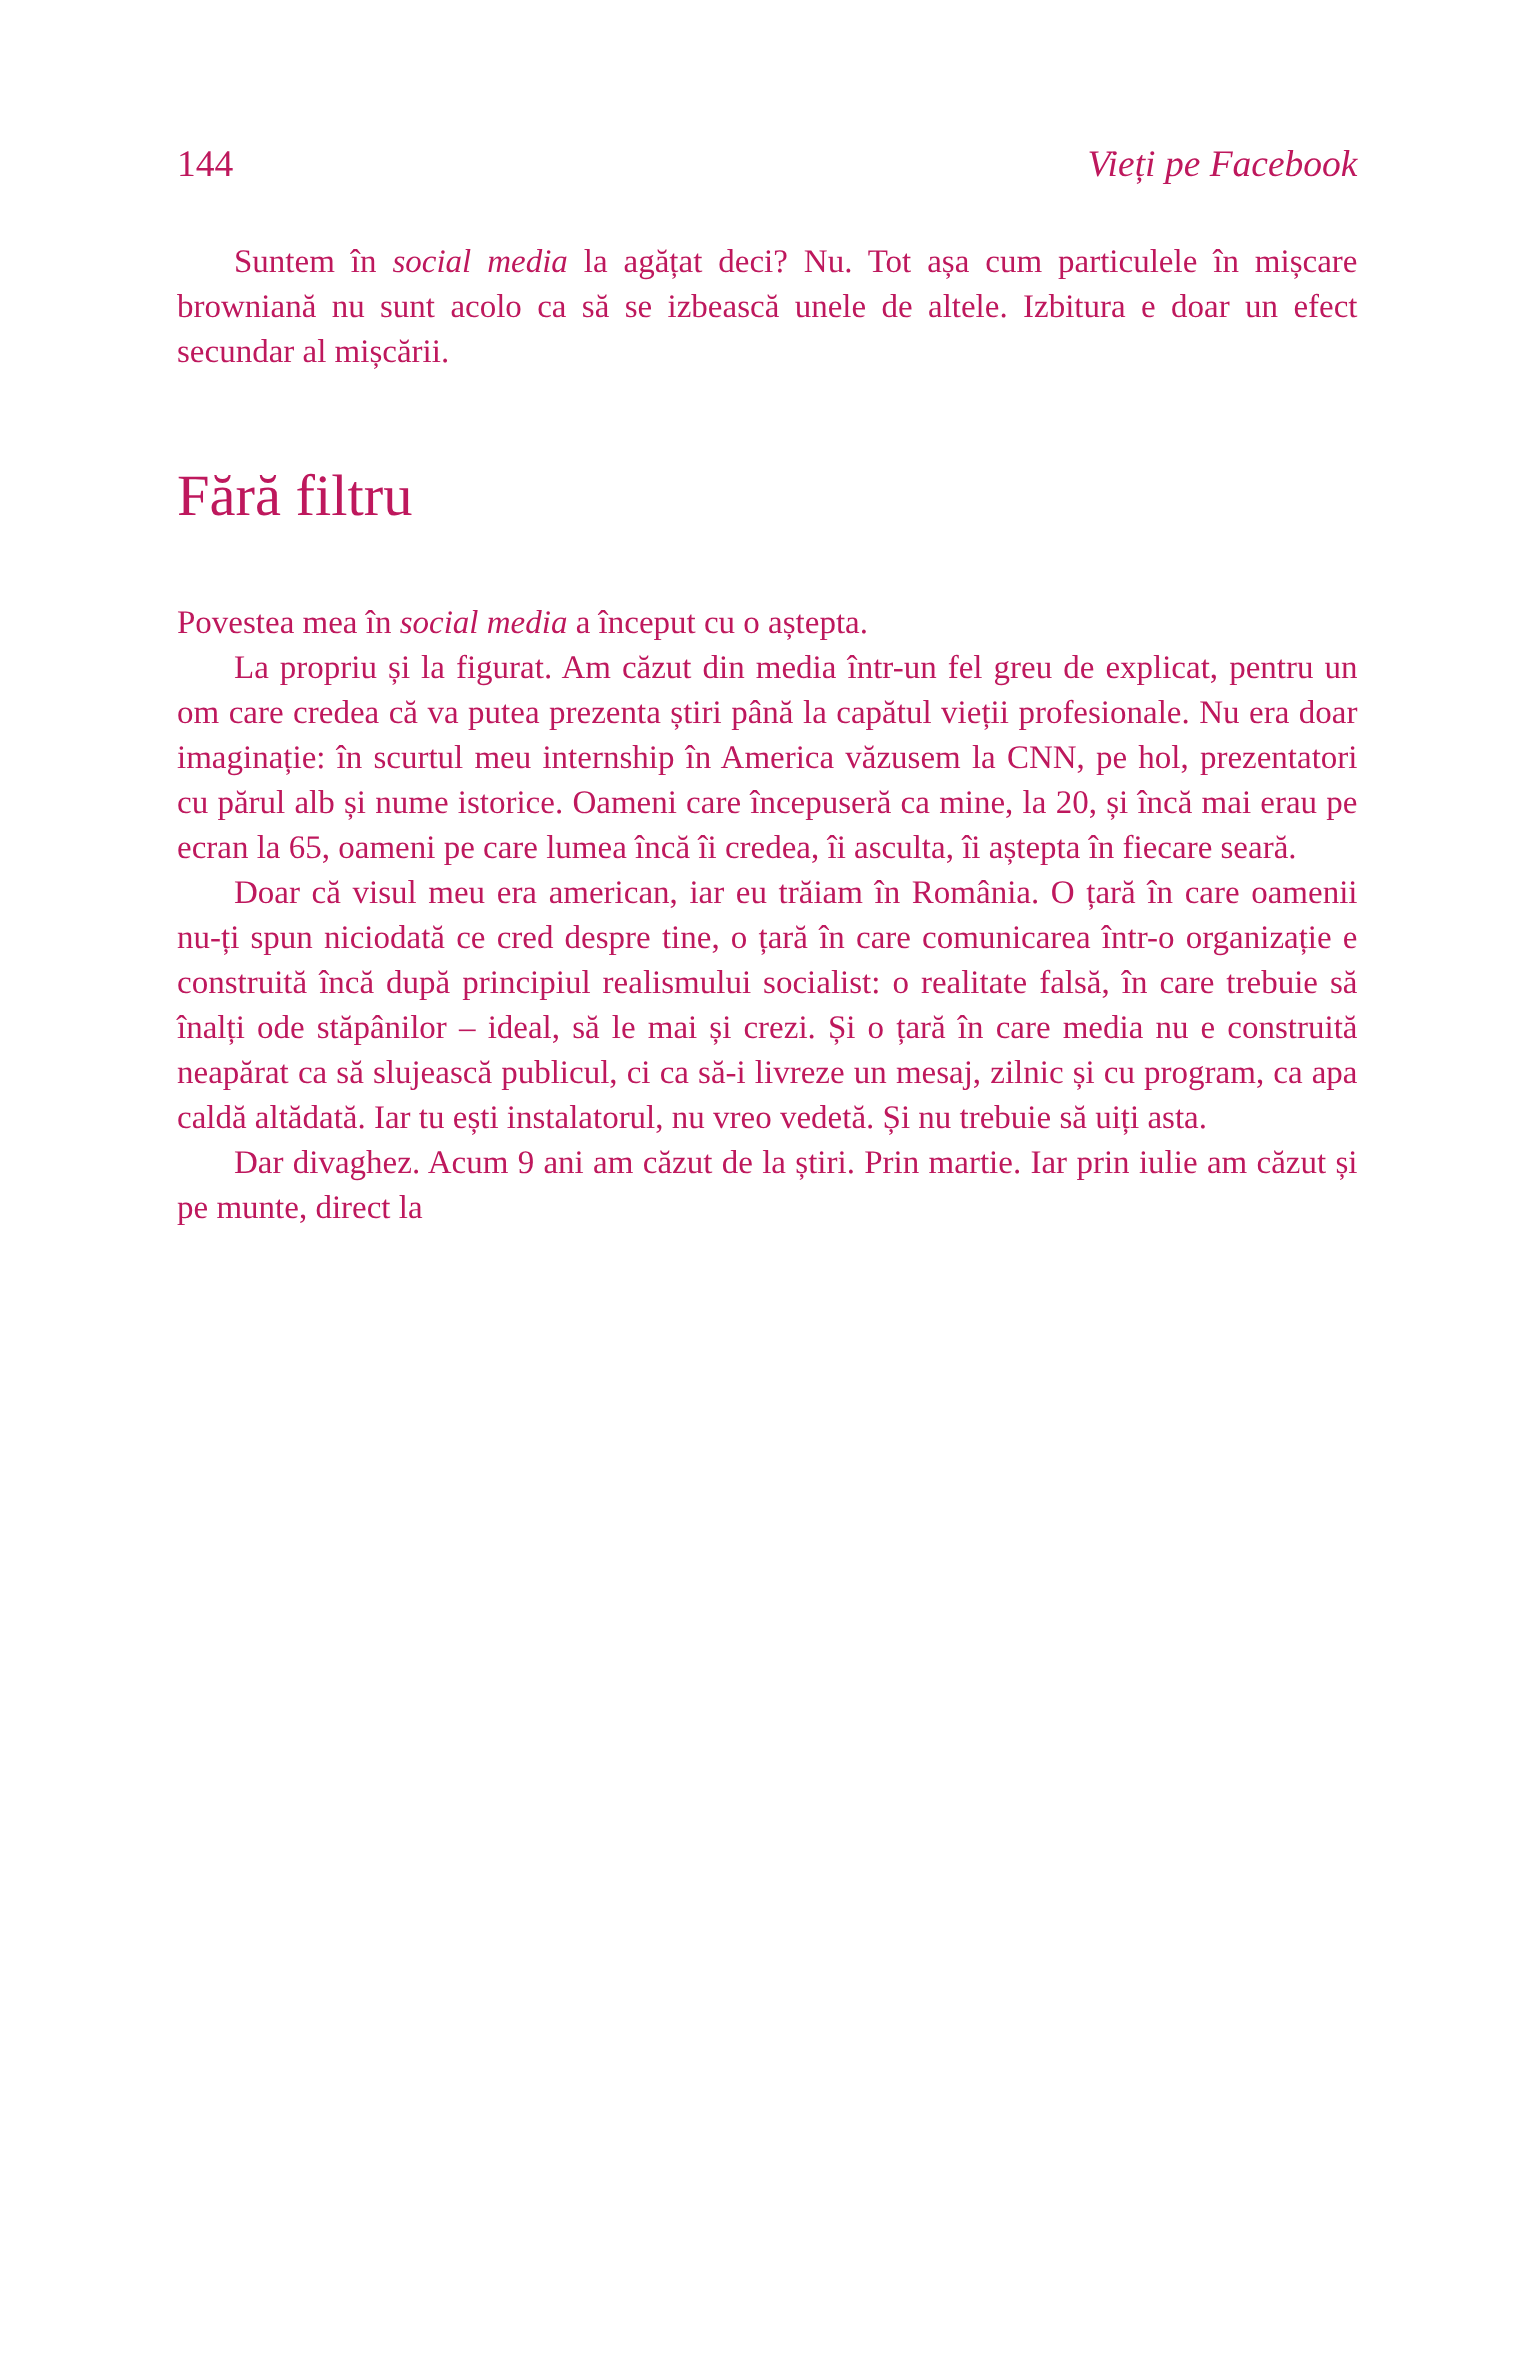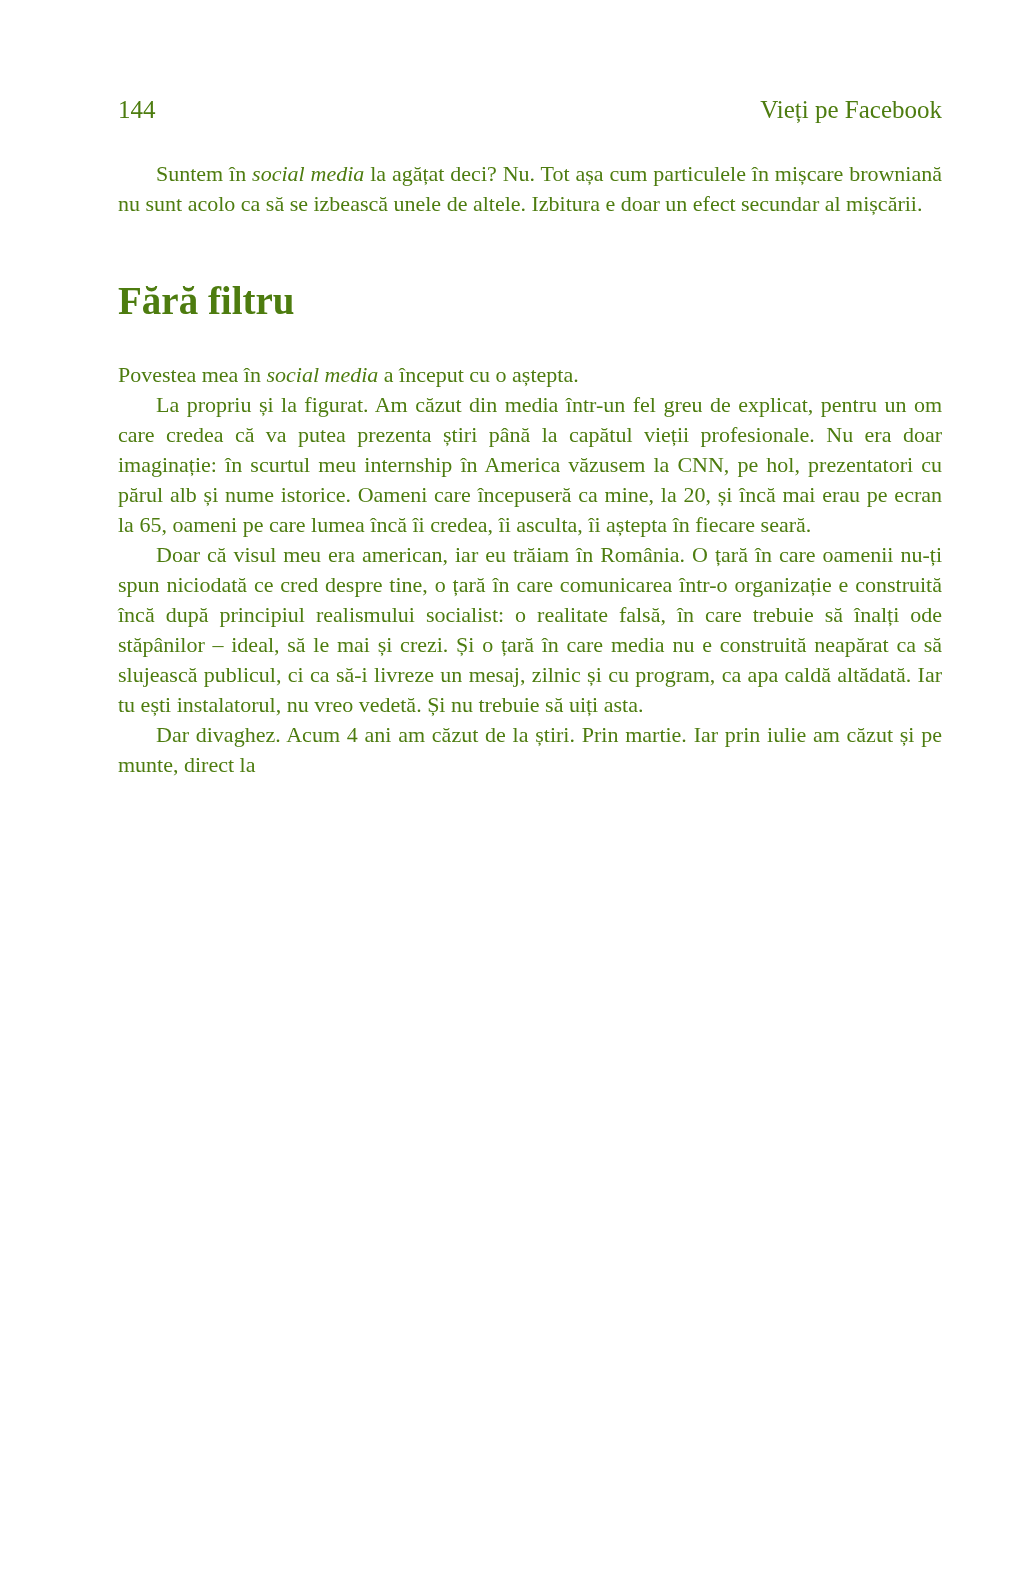--- a/index.html
+++ b/index.html
@@ -6,64 +6,65 @@
     margin: 0;
     padding: 0;
     background: #ffffff;
   }
   .page {
     position: relative;
     width: 1024px;
     height: 1575px;
     box-sizing: border-box;
     background: #ffffff;
-    color: #4d7c0f;
-    padding: 97px 82px 0 118px;
+    color: #be185d;
+    padding: 97px 119px 0 118px;
     font-family: "Liberation Serif", "DejaVu Serif", serif;
     overflow: hidden;
   }
   .page-header {
     display: flex;
     justify-content: space-between;
     align-items: baseline;
     font-size: 25px;
     line-height: 1;
   }
   .running-title {
+    font-style: italic;
   }
   .page-body {
     margin-top: 37px;
   }
   .page-body p {
     margin: 0;
     font-size: 22px;
     line-height: 30px;
     text-align: justify;
     text-justify: inter-word;
   }
   .page-body p.indent {
     text-indent: 38px;
   }
   .section-heading {
-    font-weight: bold;
+    font-weight: normal;
     font-size: 39px;
     line-height: 1.15;
-    margin: 60px 0 36px 0;
+    margin: 60px 0 46px 0;
   }
   em { font-style: italic; }
 </style>
 </head>
 <body>
 
 <div class="page">
   <header class="page-header">
     <span class="page-number">144</span>
     <span class="running-title">Vieți pe Facebook</span>
   </header>
   <main class="page-body" id="page-body">
       <p class="indent"><span>Suntem în </span><em>social media</em><span> la agățat deci? Nu. Tot așa cum particulele în mișcare browniană nu sunt acolo ca să se izbească unele de altele. Izbitura e doar un efect secundar al mișcării.</span></p>
       <h2 class="section-heading">Fără filtru</h2>
       <p class=""><span>Povestea mea în </span><em>social media</em><span> a început cu o aștepta.</span></p>
       <p class="indent"><span>La propriu și la figurat. Am căzut din media într-un fel greu de explicat, pentru un om care credea că va putea prezenta știri până la capătul vieții profesionale. Nu era doar imaginație: în scurtul meu internship în America văzusem la CNN, pe hol, prezentatori cu părul alb și nume istorice. Oameni care începuseră ca mine, la 20, și încă mai erau pe ecran la 65, oameni pe care lumea încă îi credea, îi asculta, îi aștepta în fiecare seară.</span></p>
       <p class="indent"><span>Doar că visul meu era american, iar eu trăiam în România. O țară în care oamenii nu-ți spun niciodată ce cred despre tine, o țară în care comunicarea într-o organizație e construită încă după principiul realismului socialist: o realitate falsă, în care trebuie să înalți ode stăpânilor – ideal, să le mai și crezi. Și o țară în care media nu e construită neapărat ca să slujească publicul, ci ca să-i livreze un mesaj, zilnic și cu program, ca apa caldă altădată. Iar tu ești instalatorul, nu vreo vedetă. Și nu trebuie să uiți asta.</span></p>
-      <p class="indent"><span>Dar divaghez. Acum 4 ani am căzut de la știri. Prin martie. Iar prin iulie am căzut și pe munte, direct la</span></p>
+      <p class="indent"><span>Dar divaghez. Acum 9 ani am căzut de la știri. Prin martie. Iar prin iulie am căzut și pe munte, direct la</span></p>
     </main>
 </div>
 
 </body></html>

